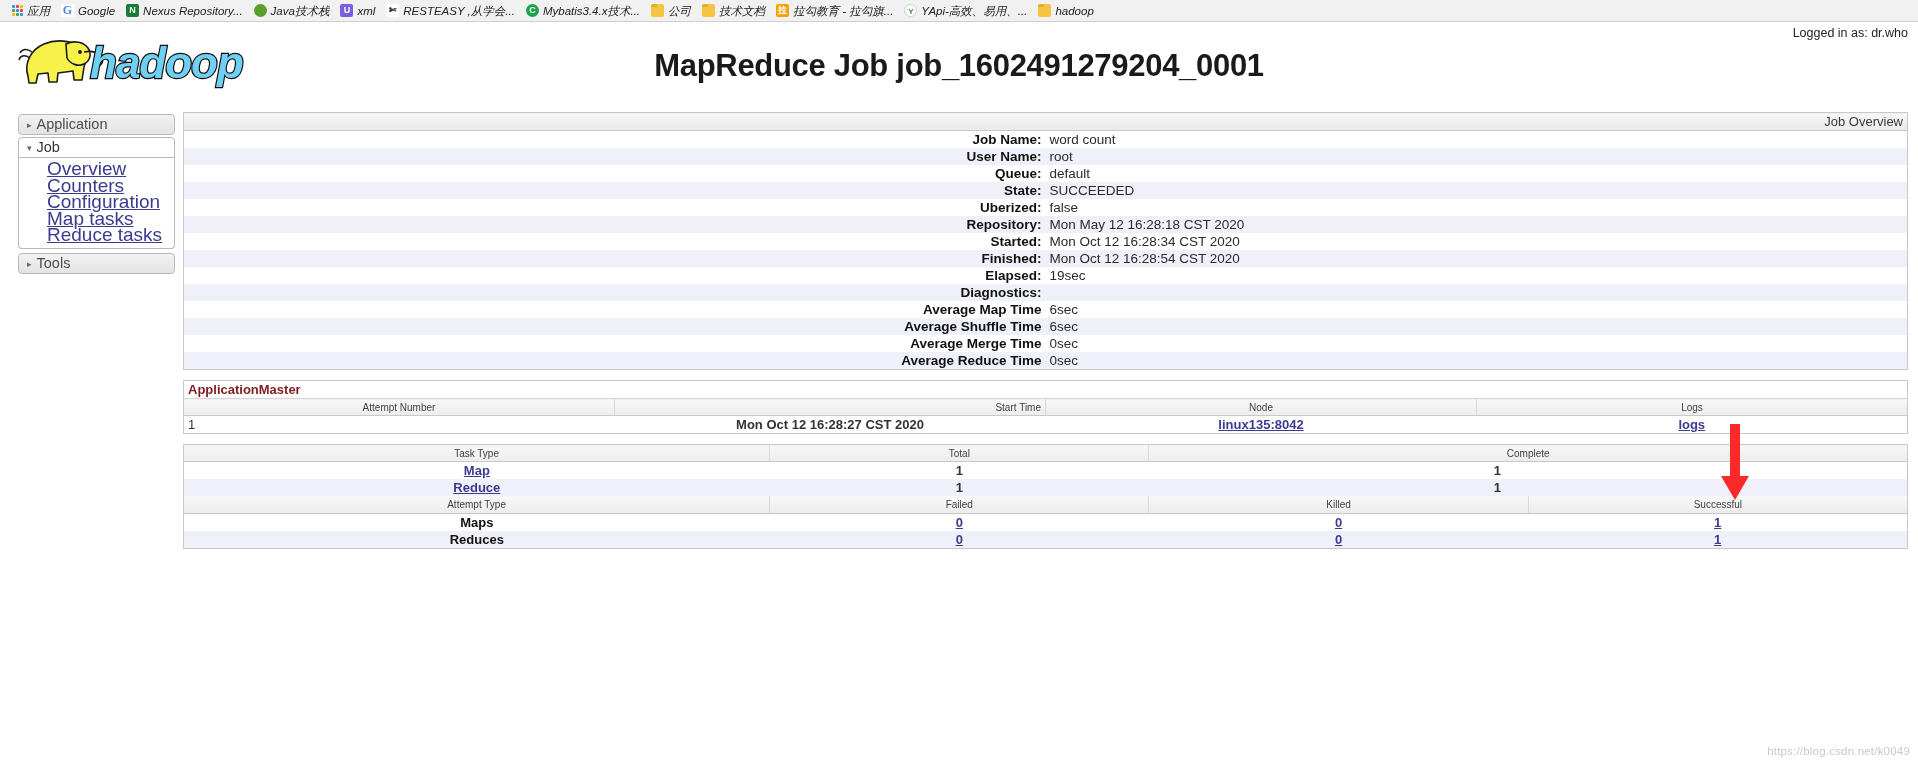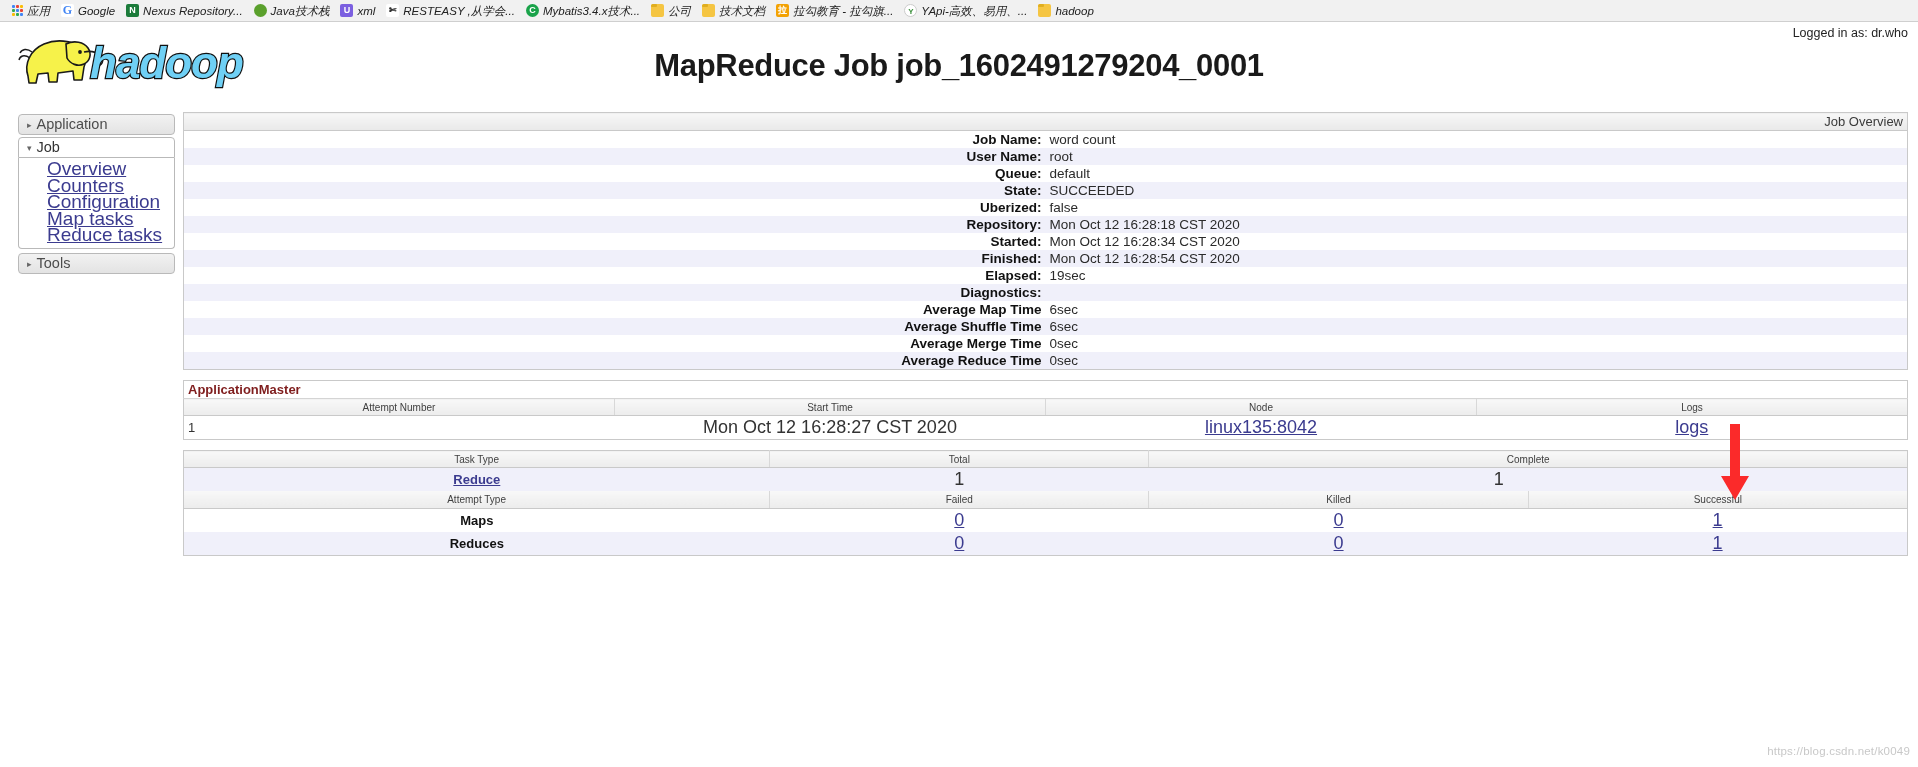--- a/index.html
+++ b/index.html
@@ -216,21 +216,21 @@
     background: linear-gradient(#f8f8f8, #ececec);
     border-bottom: 1px solid #c9c9c9;
     border-left: 1px solid #d8d8d8;
     font-weight: normal;
     color: #3f3f3f;
     font-size: 10px;
     text-align: center;
     height: 20px;
   }
   th.colhead:first-child { border-left: none; }
-  td.cell { text-align: center; color: #333; font-size: 18px; }
+  td.cell { text-align: center; color: #333; font-size: 13px; font-weight: bold; }
   td.cell-left { text-align: left; color: #333; font-size: 13px; padding-left: 6px;}
   a.lnk { color: #3b3b8f; text-decoration: underline; cursor: pointer; }
   .bold-cell { font-weight: bold; color: #111; text-align: center; }
   .tasktype-cell { text-align: center; }
   .tasktype-cell a { font-weight: bold; }
 
   
   #red-arrow {
     position: absolute;
     left: 1718px;
@@ -377,21 +377,21 @@
             <tr class="alt">
               <td class="ovw-key">State:</td>
               <td class="ovw-val">SUCCEEDED</td>
             </tr>
             <tr>
               <td class="ovw-key">Uberized:</td>
               <td class="ovw-val">false</td>
             </tr>
             <tr class="alt">
               <td class="ovw-key">Repository:</td>
-              <td class="ovw-val">Mon Oct 12 16:28:18 CST 2020</td>
+              <td class="ovw-val">Mon May 12 16:28:18 CST 2020</td>
             </tr>
             <tr>
               <td class="ovw-key">Started:</td>
               <td class="ovw-val">Mon Oct 12 16:28:34 CST 2020</td>
             </tr>
             <tr class="alt">
               <td class="ovw-key">Finished:</td>
               <td class="ovw-val">Mon Oct 12 16:28:54 CST 2020</td>
             </tr>
             <tr>
@@ -421,21 +421,21 @@
           </tbody>
       </table>
 
       <table class="grid">
         <tbody>
           <tr class="am-title">
             <td colspan="4">ApplicationMaster</td>
           </tr>
           <tr id="am-head">
               <th class="colhead" style="width: 28%;">Attempt Number</th>
-              <th class="colhead" style="width: 43%;">Start Time</th>
+              <th class="colhead" style="width: 43%; text-align: right;">Start Time</th>
               <th class="colhead" style="width: 17%;">Node</th>
               <th class="colhead" style="width: 12%;">Logs</th>
             </tr>
         </tbody>
         <tbody id="am-body">
             <tr>
               <td class="cell-left">1</td>
               <td class="cell">Mon Oct 12 16:28:27 CST 2020</td>
               <td class="cell"><a class="lnk">linux135:8042</a></td>
               <td class="cell"><a class="lnk">logs</a></td>
@@ -445,20 +445,25 @@
 
       <table class="grid">
         <tbody>
           <tr id="tasks-head">
               <th class="colhead" style="width: 34%;">Task Type</th>
               <th class="colhead" style="width: 22%;">Total</th>
               <th class="colhead" colspan="2" style="width: 44%;">Complete</th>
             </tr>
         </tbody>
         <tbody id="tasks-body">
+            <tr>
+              <td class="tasktype-cell"><a class="lnk">Map</a></td>
+              <td class="cell">1</td>
+              <td class="cell" colspan="2" style="text-align: left; padding-left: 20%;">1</td>
+            </tr>
             <tr class="alt">
               <td class="tasktype-cell"><a class="lnk">Reduce</a></td>
               <td class="cell">1</td>
               <td class="cell" colspan="2" style="text-align: left; padding-left: 20%;">1</td>
             </tr>
           </tbody>
         <tbody>
           <tr id="attempts-head">
               <th class="colhead" style="width: 34%;">Attempt Type</th>
               <th class="colhead" style="width: 22%;">Failed</th>

